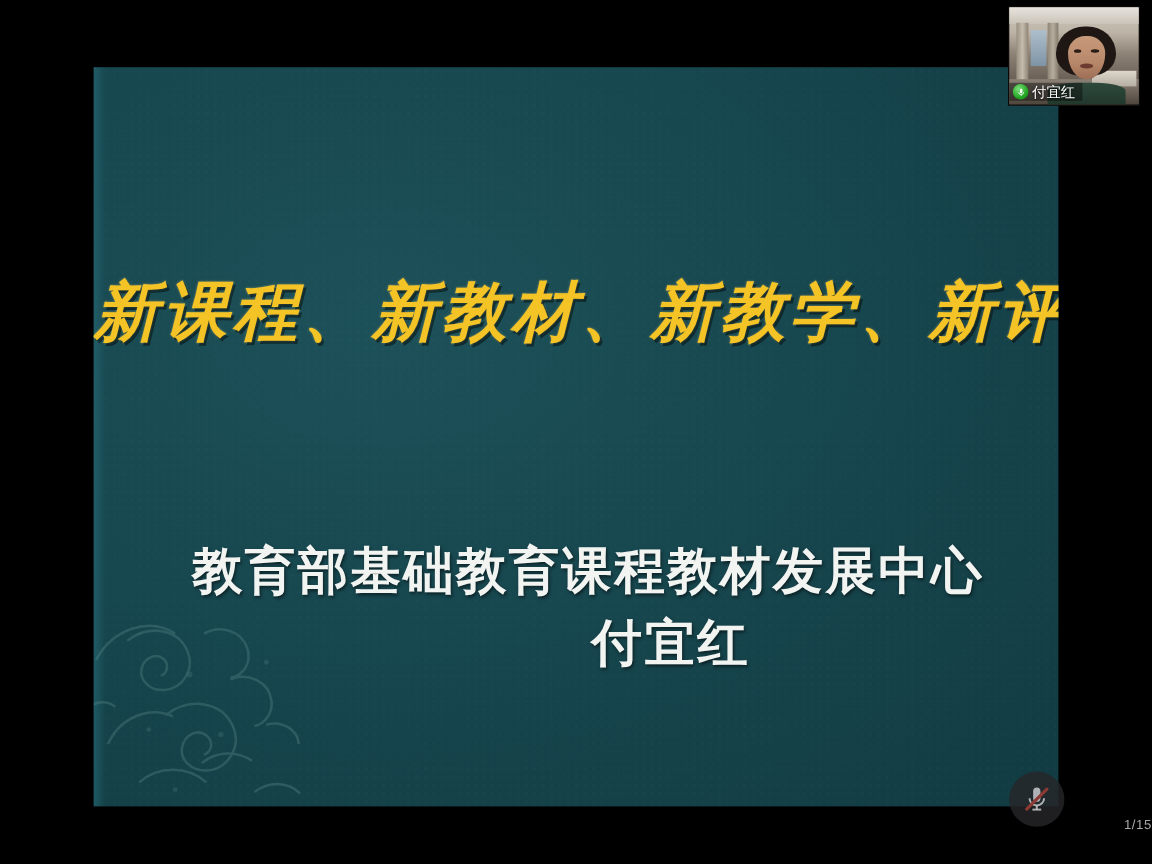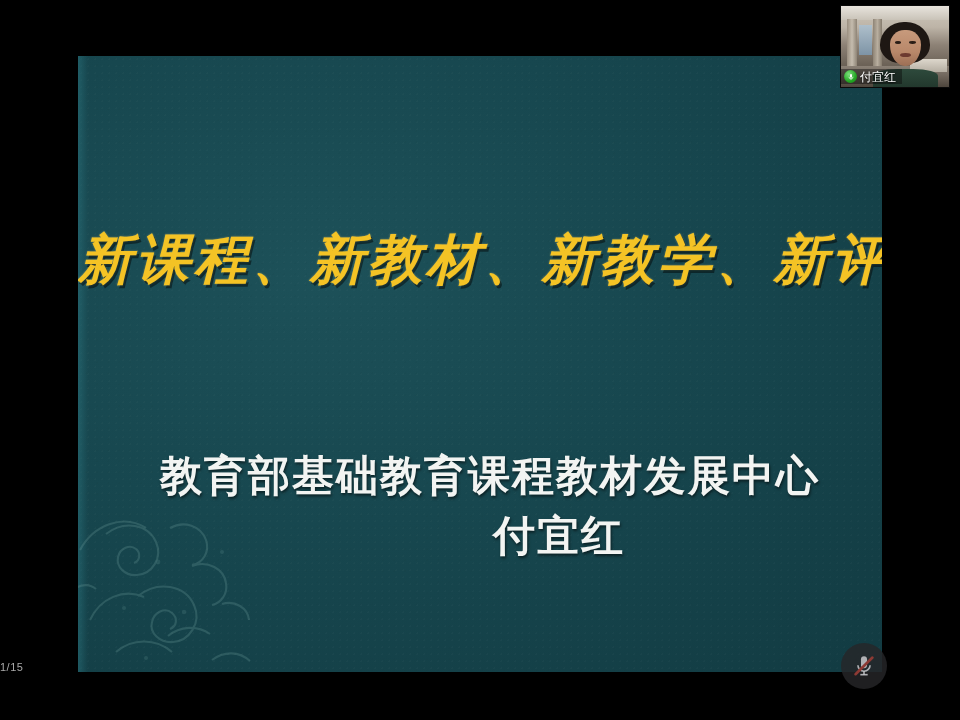--- a/index.html
+++ b/index.html
@@ -117,22 +117,22 @@
     white-space: nowrap;
     padding-left: 158px;
     box-sizing: border-box;
   }
 
   
   #page-indicator {
     position: absolute;
     left: 0;
     right: 0;
-    top: 661px;
-    text-align: left;
+    top: 682px;
+    text-align: right;
     color: #a9a9a9;
     font-size: 11px;
     letter-spacing: .5px;
   }
 
   
   #mute-button {
     position: absolute;
     left: 841px;
     top: 643px;

